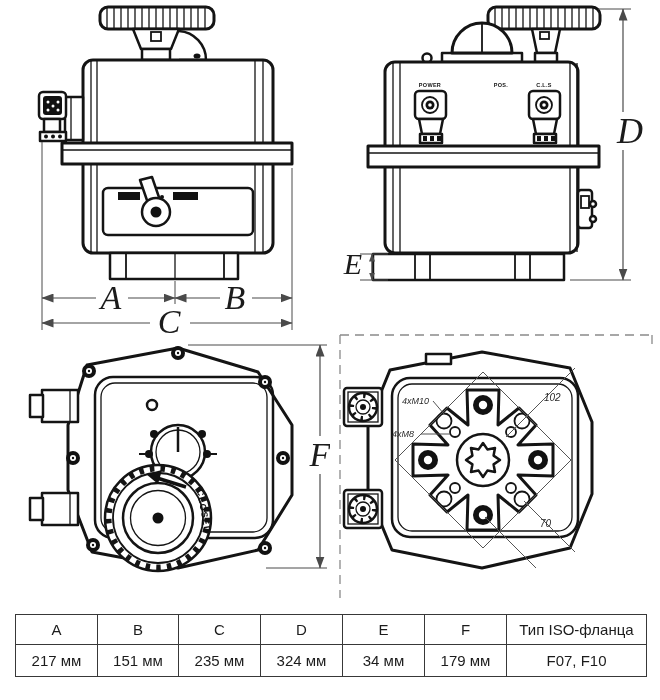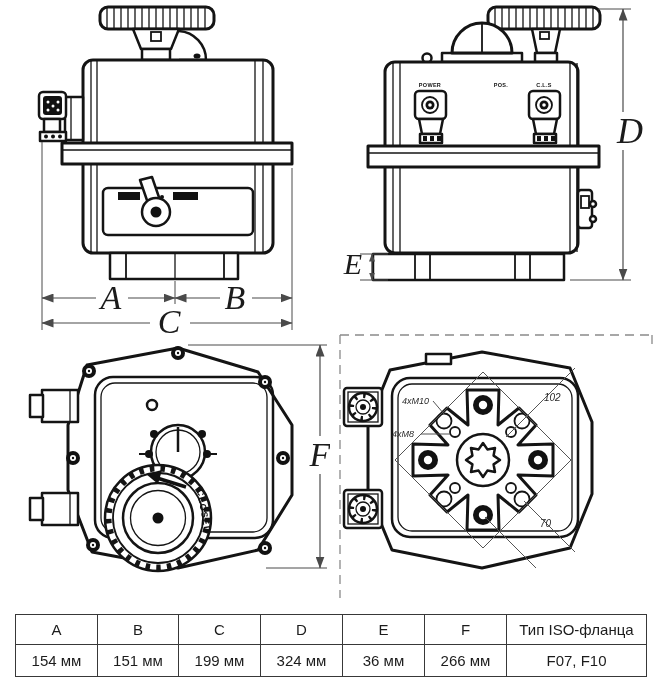--- a/index.html
+++ b/index.html
@@ -334,24 +334,24 @@
         <th>B</th>
         <th>C</th>
         <th>D</th>
         <th>E</th>
         <th>F</th>
         <th>Тип ISO-фланца</th>
       </tr>
     </thead>
     <tbody>
       <tr>
-        <td>154 мм</td>
+        <td>217 мм</td>
         <td>151 мм</td>
-        <td>199 мм</td>
+        <td>235 мм</td>
         <td>324 мм</td>
-        <td>36 мм</td>
-        <td>266 мм</td>
+        <td>34 мм</td>
+        <td>179 мм</td>
         <td>F07, F10</td>
       </tr>
     </tbody>
   </table>
 
 </div>
 
 </body></html>

